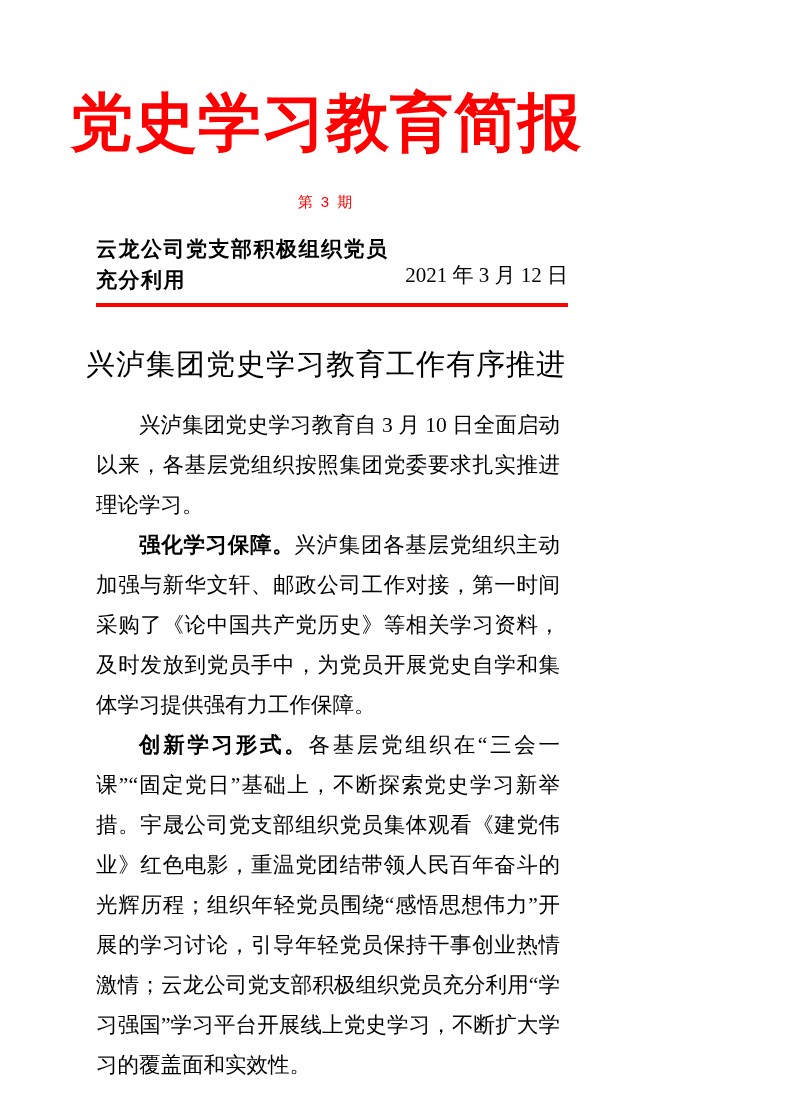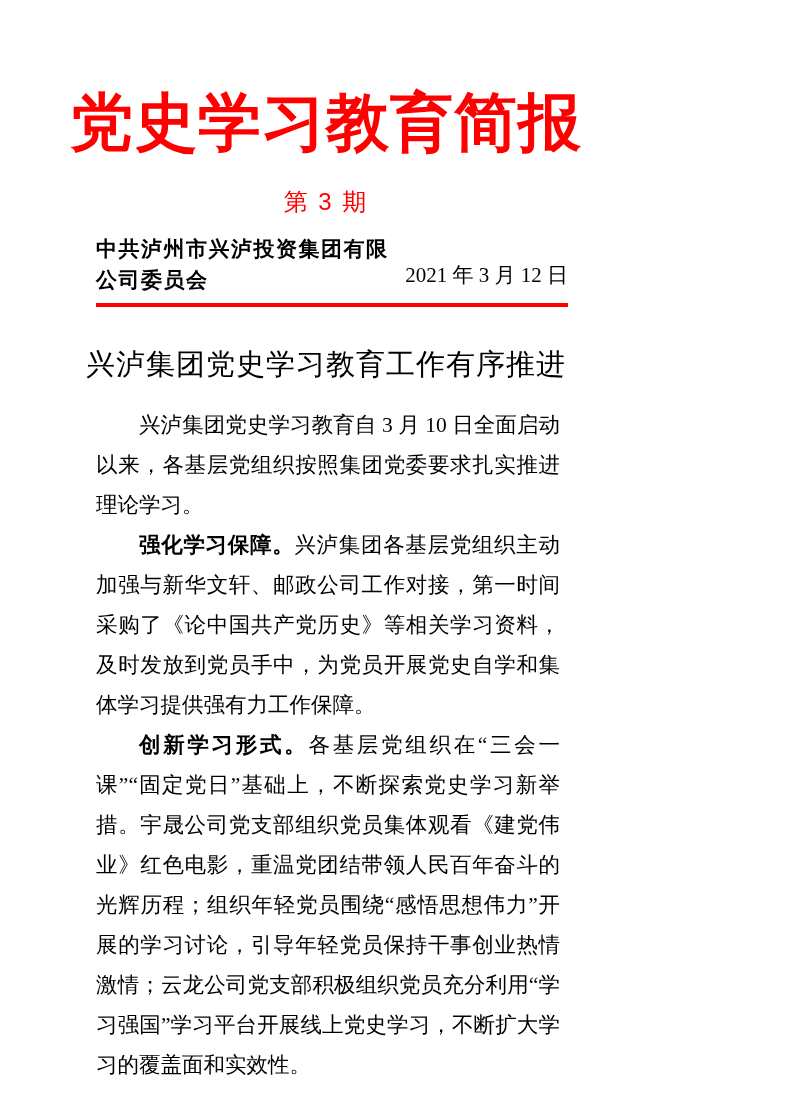--- a/index.html
+++ b/index.html
@@ -24,21 +24,21 @@
     font-size: 63px;
     line-height: 78px;
     font-weight: 700;
     letter-spacing: 1px;
     font-family: "Liberation Serif", "DejaVu Serif", serif;
   }
   .issue-line {
     margin-top: 26px;
     text-align: center;
     color: #ff0000;
-    font-size: 24px;
+    font-size: 15px;
     line-height: 28px;
     font-family: "Liberation Sans", "DejaVu Sans", sans-serif;
     letter-spacing: 2px;
   }
   .header-row {
     display: flex;
     justify-content: space-between;
     align-items: flex-end;
     margin: 18px 84px 0 96px;
   }
@@ -91,21 +91,21 @@
 <body>
 
 <div class="page">
 
   <div class="masthead-title">党史学习教育简报</div>
 
   <div class="issue-line">第 3 期</div>
 
   <div class="header-row">
     <div class="org-block">
-      <div>中共泸州市兴泸投资集团有限公司委员会</div>
+      <div>云龙公司党支部积极组织党员充分利用</div>
     </div>
     <div class="date-block">2021 年 3 月 12 日</div>
   </div>
 
   <div class="red-rule"></div>
 
   <div class="article-title">兴泸集团党史学习教育工作有序推进</div>
 
   <div class="article-body">
     <p><span class="lead"></span><span>兴泸集团党史学习教育自 3 月 10 日全面启动以来，各基层党组织按照集团党委要求扎实推进理论学习。</span></p>

